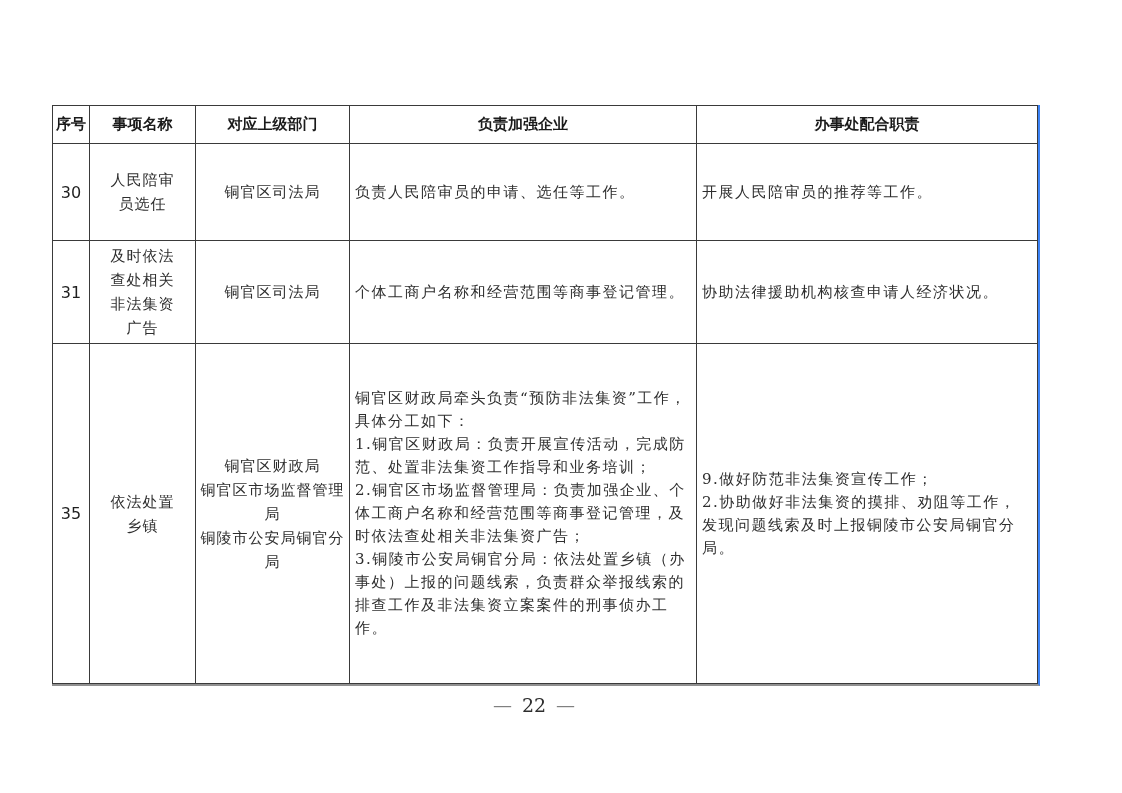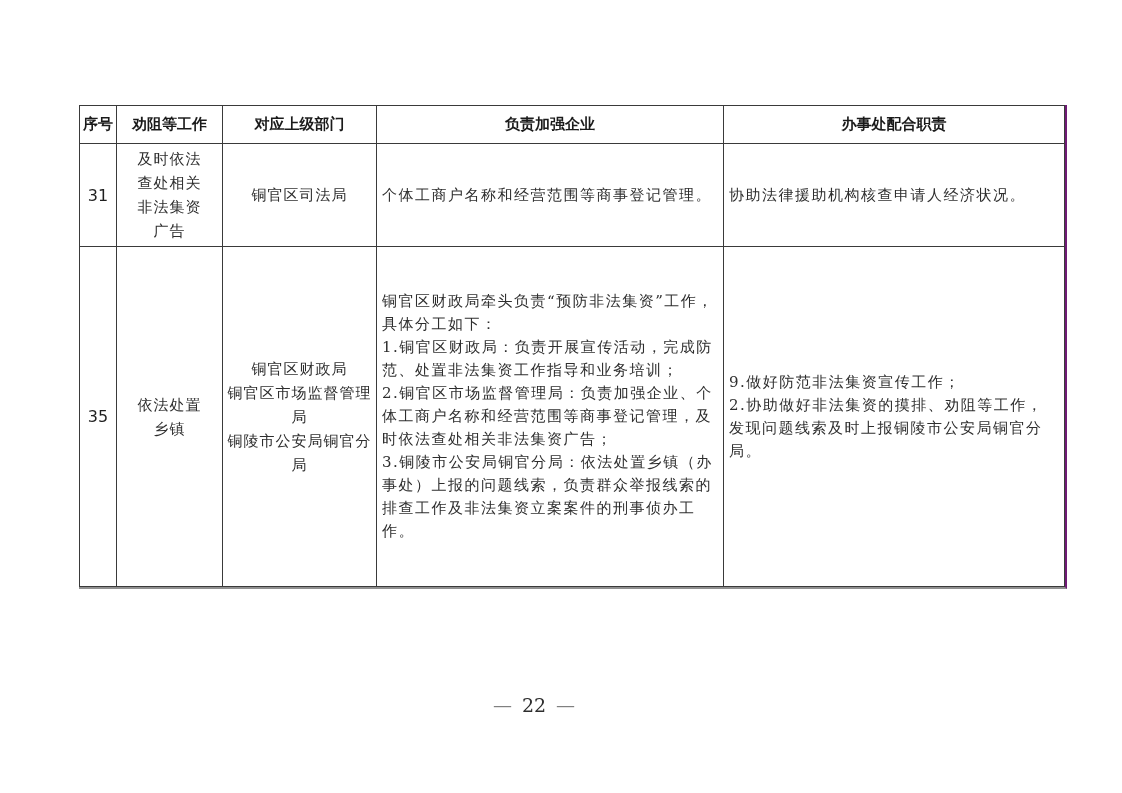--- a/index.html
+++ b/index.html
@@ -10,23 +10,23 @@
   }
   .page {
     position: relative;
     width: 1122px;
     height: 793px;
     background: #ffffff;
     overflow: hidden;
   }
   .table-wrap {
     position: absolute;
-    left: 79px;
+    left: 52px;
     top: 105px;
-    border-right: 2px solid #701a75;
+    border-right: 2px solid #3b82f6;
     border-bottom: 2px solid #909090;
   }
   table.doc-table {
     border-collapse: collapse;
     table-layout: fixed;
     width: 985px;
     color: #2e2e2e;
   }
   table.doc-table th,
   table.doc-table td {
@@ -100,27 +100,34 @@
       <colgroup>
         <col style="width:37px">
         <col style="width:106px">
         <col style="width:154px">
         <col style="width:347px">
         <col style="width:341px">
       </colgroup>
       <thead>
         <tr class="hdr-row">
           <th>序号</th>
-          <th>劝阻等工作</th>
+          <th>事项名称</th>
           <th>对应上级部门</th>
           <th>负责加强企业</th>
           <th>办事处配合职责</th>
         </tr>
       </thead>
       <tbody>
+        <tr class="row-30">
+          <td class="c-no">30</td>
+          <td class="c-name">人民陪审员选任</td>
+          <td class="c-dept">铜官区司法局</td>
+          <td class="c-duty">负责人民陪审员的申请、选任等工作。</td>
+          <td class="c-duty">开展人民陪审员的推荐等工作。</td>
+        </tr>
         <tr class="row-31">
           <td class="c-no">31</td>
           <td class="c-name">及时依法查处相关非法集资广告</td>
           <td class="c-dept">铜官区司法局</td>
           <td class="c-duty">个体工商户名称和经营范围等商事登记管理。</td>
           <td class="c-duty">协助法律援助机构核查申请人经济状况。</td>
         </tr>
         <tr class="row-32">
           <td class="c-no">35</td>
           <td class="c-name">依法处置乡镇</td>

